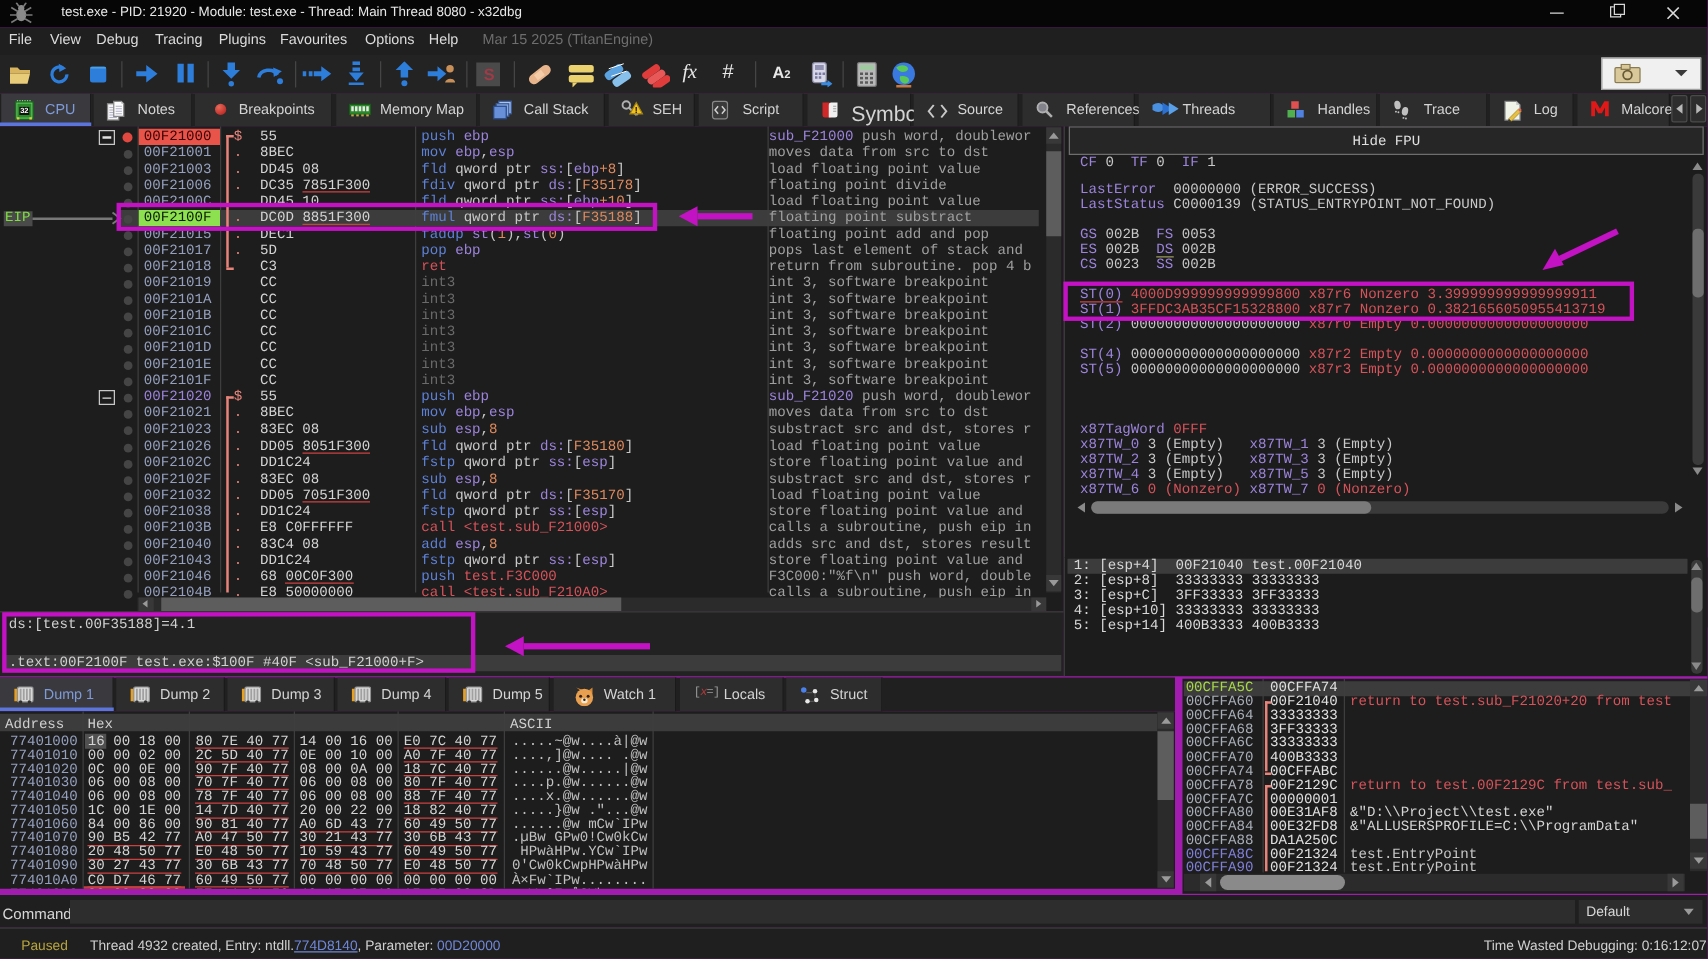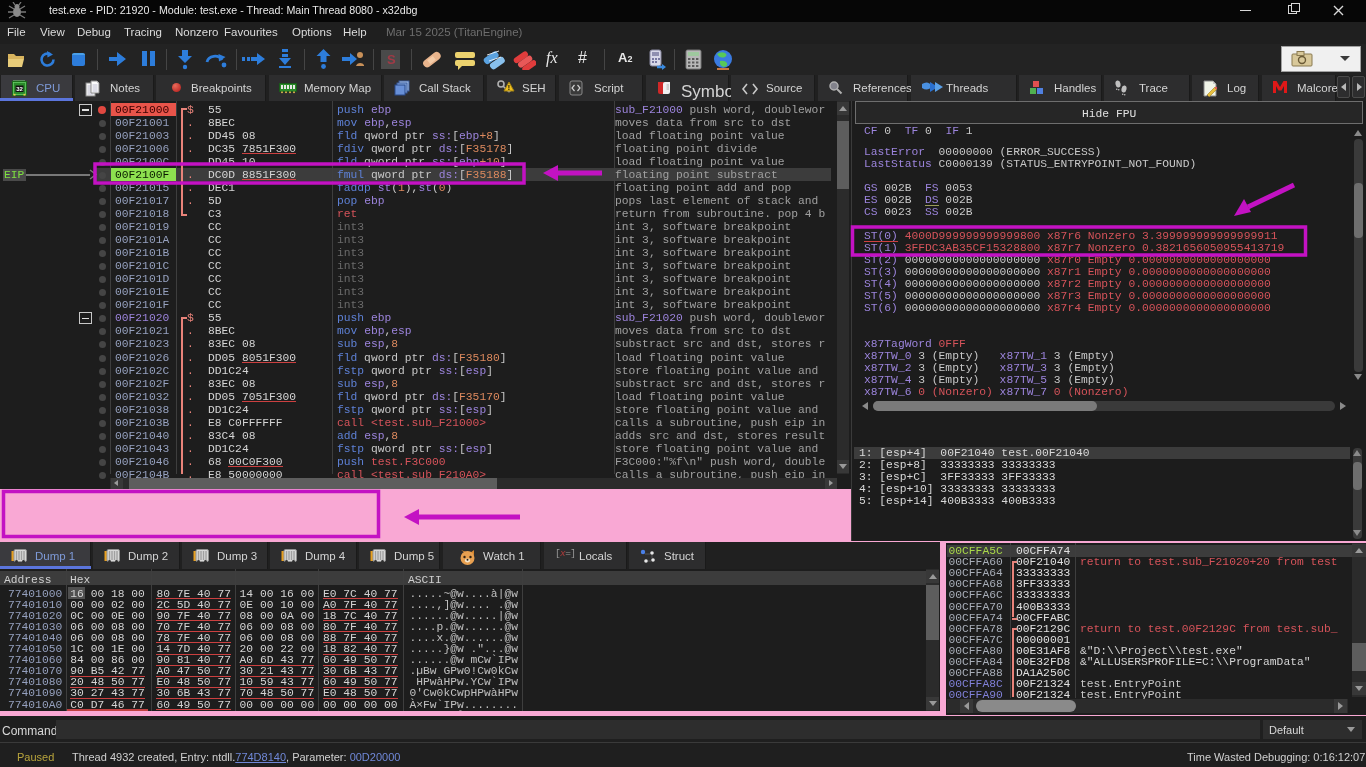--- a/index.html
+++ b/index.html
@@ -1,16 +1,16 @@
 <!DOCTYPE html>
 <html><head><meta charset="utf-8"><title>x32dbg</title>
 <style>
 *{margin:0;padding:0;box-sizing:border-box}
 html,body{width:1366px;height:767px;background:#1b1b1b;overflow:hidden}
-#root{position:absolute;left:0;top:0;width:1366px;height:767px;background:#f9a8d4;
+#root{position:absolute;left:0;top:0;width:1366px;height:767px;background:#a21caf;
  font-family:"Liberation Sans",sans-serif;-webkit-font-smoothing:antialiased}
 .abs{position:absolute;white-space:nowrap}
 .mono{font-family:"Liberation Mono",monospace;font-size:11.3px;line-height:12px;white-space:pre}
 .sans{font-family:"Liberation Sans",sans-serif}
 
 .b{color:#5e81d6}.p{color:#9c84dc}.o{color:#de8a5e}.w{color:#c8c8c8}.r{color:#d5535a}
 .g{color:#a0a0a0}.dim{color:#6a6a6a}.wt{color:#d4d4d4}
 .ul{background-image:linear-gradient(#cc4040,#cc4040);background-position:0 10.5px;background-size:100% 1.2px;background-repeat:no-repeat}
 
 .sbtrack{position:absolute;background:#2b2b2b}
@@ -34,21 +34,21 @@
 <div class="abs" style="left:1291px;top:3px;width:9px;height:9px;border:1px solid #d8d8d8;background:#060606"></div>
 <svg class="abs" style="left:1332px;top:4px" width="13" height="13">
         <path d="M2 2 L11 11 M11 2 L2 11" stroke="#d8d8d8" stroke-width="1.4"></path>
       </svg>
 </div>
 <div class="abs" style="left:0;top:22px;width:1366px;height:22px;background:#1f1f1f">
 <div class="abs sans" style="left:7px;top:4px;font-size:11.5px;color:#dcdcdc">File</div>
 <div class="abs sans" style="left:40px;top:4px;font-size:11.5px;color:#dcdcdc">View</div>
 <div class="abs sans" style="left:77px;top:4px;font-size:11.5px;color:#dcdcdc">Debug</div>
 <div class="abs sans" style="left:124px;top:4px;font-size:11.5px;color:#dcdcdc">Tracing</div>
-<div class="abs sans" style="left:175px;top:4px;font-size:11.5px;color:#dcdcdc">Nonzero</div>
+<div class="abs sans" style="left:175px;top:4px;font-size:11.5px;color:#dcdcdc">Plugins</div>
 <div class="abs sans" style="left:224px;top:4px;font-size:11.5px;color:#dcdcdc">Favourites</div>
 <div class="abs sans" style="left:292px;top:4px;font-size:11.5px;color:#dcdcdc">Options</div>
 <div class="abs sans" style="left:343px;top:4px;font-size:11.5px;color:#dcdcdc">Help</div>
 <div class="abs sans" style="left:386px;top:4px;font-size:11.5px;color:#6e6e6e">Mar 15 2025 (TitanEngine)</div>
 </div>
 <div class="abs" style="left:0;top:44px;width:1366px;height:31px;background:#232323">
 <svg class="abs" style="left:7px;top:7px" width="20" height="17" viewBox="0 0 20 17">
 <path d="M1 3 h6 l2 2 h8 v3 H1 z" fill="#d8b45e"></path>
         <path d="M1 8 h16 l-2 8 H1 z" fill="#e8cc7a"></path>
       </svg>
@@ -509,24 +509,22 @@
 <div class="abs mono" style="left:230px;top:7px;color:#e0e0e0">Hide FPU</div>
 <div class="abs mono" style="left:12px;top:23.5px"><span class="p">CF</span><span class="w"> 0  </span><span class="p">TF</span><span class="w"> 0  </span><span class="p">IF</span><span class="w"> 1</span></div>
 <div class="abs mono" style="left:12px;top:45px"><span class="p">LastError</span><span class="w">  00000000 (ERROR_SUCCESS)</span></div>
 <div class="abs mono" style="left:12px;top:57px"><span class="p">LastStatus</span><span class="w"> C0000139 (STATUS_ENTRYPOINT_NOT_FOUND)</span></div>
 <div class="abs mono" style="left:12px;top:81px"><span class="p">GS</span><span class="w"> 002B  </span><span class="p">FS</span><span class="w"> 0053</span></div>
 <div class="abs mono" style="left:12px;top:93px"><span class="p">ES</span><span class="w"> 002B  </span><span class="p" style="background-image:linear-gradient(#9a9a5a,#9a9a5a);background-position:0 10.5px;background-size:100% 1.2px;background-repeat:no-repeat">DS</span><span class="w"> 002B</span></div>
 <div class="abs mono" style="left:12px;top:105px"><span class="p">CS</span><span class="w"> 0023  </span><span class="p">SS</span><span class="w"> 002B</span></div>
 <div class="abs mono" style="left:12px;top:129px"><span class="p ul">ST(0)</span><span class="r"> 4000D999999999999800 x87r6 Nonzero 3.399999999999999911</span></div>
 <div class="abs mono" style="left:12px;top:141px"><span class="p">ST(1)</span><span class="r"> 3FFDC3AB35CF15328800 x87r7 Nonzero 0.3821656050955413719</span></div>
 <div class="abs mono" style="left:12px;top:153px"><span class="p">ST(2)</span><span class="w"> 00000000000000000000 </span><span class="r">x87r0 Empty 0.0000000000000000000</span></div>
-<div class="abs mono" style="left:12px;top:165px"><span class="p">ST(3)</span><span class="w"> 00000000000000000000 </span><span class="r">x87r1 Empty 0.0000000000000000000</span></div>
 <div class="abs mono" style="left:12px;top:177px"><span class="p">ST(4)</span><span class="w"> 00000000000000000000 </span><span class="r">x87r2 Empty 0.0000000000000000000</span></div>
 <div class="abs mono" style="left:12px;top:189px"><span class="p">ST(5)</span><span class="w"> 00000000000000000000 </span><span class="r">x87r3 Empty 0.0000000000000000000</span></div>
-<div class="abs mono" style="left:12px;top:201px"><span class="p">ST(6)</span><span class="w"> 00000000000000000000 </span><span class="r">x87r4 Empty 0.0000000000000000000</span></div>
 <div class="abs mono" style="left:12px;top:237px"><span class="p">x87TagWord</span><span class="r"> 0FFF</span></div>
 <div class="abs mono" style="left:12px;top:249px"><span class="p">x87TW_0</span><span class="w"> 3 (Empty)</span>   <span class="p">x87TW_1</span><span class="w"> 3 (Empty)</span></div>
 <div class="abs mono" style="left:12px;top:261px"><span class="p">x87TW_2</span><span class="w"> 3 (Empty)</span>   <span class="p">x87TW_3</span><span class="w"> 3 (Empty)</span></div>
 <div class="abs mono" style="left:12px;top:273px"><span class="p">x87TW_4</span><span class="w"> 3 (Empty)</span>   <span class="p">x87TW_5</span><span class="w"> 3 (Empty)</span></div>
 <div class="abs mono" style="left:12px;top:285px"><span class="p">x87TW_6</span><span class="r"> 0 (Nonzero)</span> <span class="p">x87TW_7</span><span class="r"> 0 (Nonzero)</span></div>
 <div class="abs" style="left:502px;top:38px;width:9px;height:233px;background:#3a3a3a;border-radius:4px"></div>
 <div class="abs" style="left:502px;top:82px;width:9px;height:55px;background:#6e6e6e;border-radius:4px"></div>
 <div class="tri" style="left:502px;top:29px;border-left:4.5px solid transparent;border-right:4.5px solid transparent;border-bottom:6px solid #8a8a8a"></div>
 <div class="tri" style="left:502px;top:273px;border-left:4.5px solid transparent;border-right:4.5px solid transparent;border-top:6px solid #8a8a8a"></div>
 <div class="tri" style="left:10px;top:301px;border-top:4.5px solid transparent;border-bottom:4.5px solid transparent;border-right:6px solid #8a8a8a"></div>
@@ -538,20 +536,25 @@
 <div class="abs" style="left:2px;top:1px;width:496px;height:12px;background:#3c3c3c"></div>
 <div class="abs mono" style="left:7px;top:1px;color:#d8d8d8">1: [esp+4]  00F21040 test.00F21040</div>
 <div class="abs mono" style="left:7px;top:13px;color:#d8d8d8">2: [esp+8]  33333333 33333333</div>
 <div class="abs mono" style="left:7px;top:25px;color:#d8d8d8">3: [esp+C]  3FF33333 3FF33333</div>
 <div class="abs mono" style="left:7px;top:37px;color:#d8d8d8">4: [esp+10] 33333333 33333333</div>
 <div class="abs mono" style="left:7px;top:49px;color:#d8d8d8">5: [esp+14] 400B3333 400B3333</div>
 <div class="abs" style="left:501px;top:2px;width:9px;height:91px;background:#3a3a3a;border-radius:4px"></div>
 <div class="abs" style="left:501px;top:16px;width:9px;height:28px;background:#6e6e6e;border-radius:4px"></div>
 <div class="tri" style="left:501px;top:4px;border-left:4.5px solid transparent;border-right:4.5px solid transparent;border-bottom:6px solid #8a8a8a"></div>
 <div class="tri" style="left:501px;top:84px;border-left:4.5px solid transparent;border-right:4.5px solid transparent;border-top:6px solid #8a8a8a"></div>
+</div>
+<div class="abs" style="left:0;top:489px;width:851px;height:52px;background:#222222;border-top:1px solid #3a3a3a">
+<div class="abs mono" style="left:7px;top:4px;color:#d0d0d0">ds:[test.00F35188]=4.1</div>
+<div class="abs" style="left:2px;top:34px;width:847px;height:13px;background:#3c3c3c"></div>
+<div class="abs mono" style="left:7px;top:35px;color:#d0d0d0">.text:00F2100F test.exe:$100F #40F &lt;sub_F21000+F&gt;</div>
 </div>
 <div class="abs" style="left:0;top:542px;width:940px;height:27px;background:#202020">
 <div class="abs" style="left:0px;top:0;width:91px;height:27px;background:#3a3a3e;border-right:1px solid #1a1a1a"></div>
 <svg class="abs" style="left:11px;top:7px" width="16" height="14" viewBox="0 0 16 14">
 <rect x="0.5" y="2" width="4" height="10" fill="#e8a020"></rect>
 <rect x="3" y="0.5" width="12.5" height="12" rx="1.5" fill="#d8d8d8" stroke="#909090"></rect>
 <g stroke="#a0a0a0" stroke-width="1.4">
           <path d="M5.5 2 v9 M8 2 v9 M10.5 2 v9 M13 2 v9"></path>
         </g>
 <circle cx="5.5" cy="12.5" r="1.4" fill="#303030"></circle>

